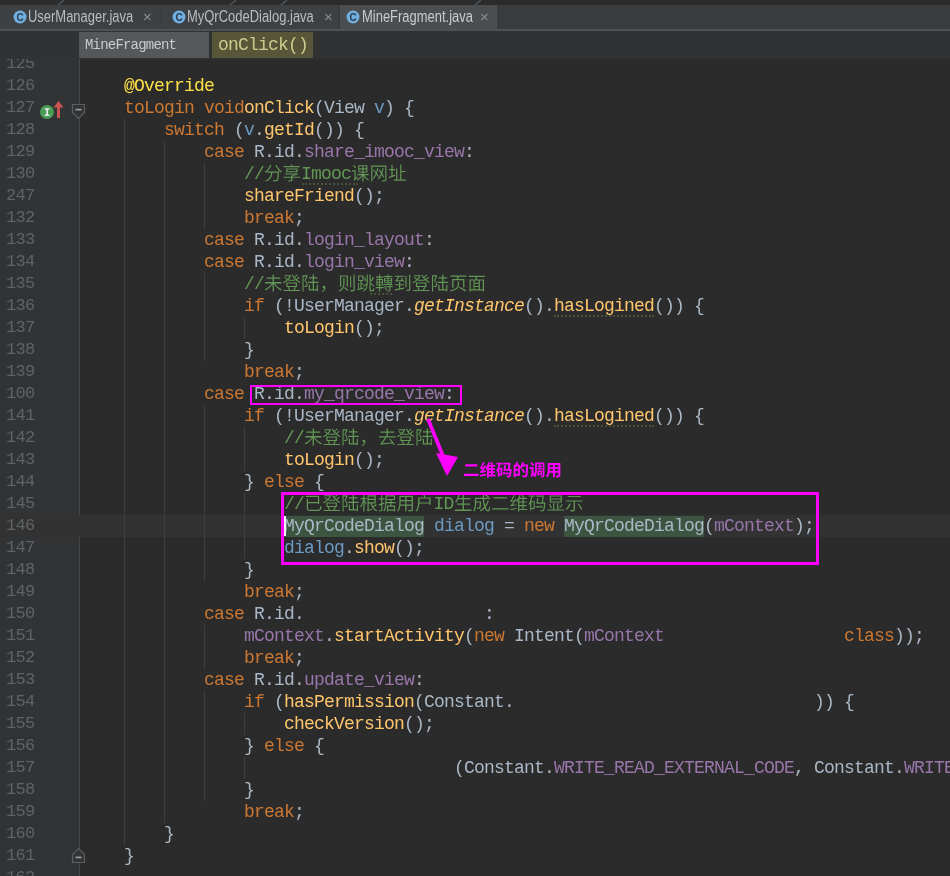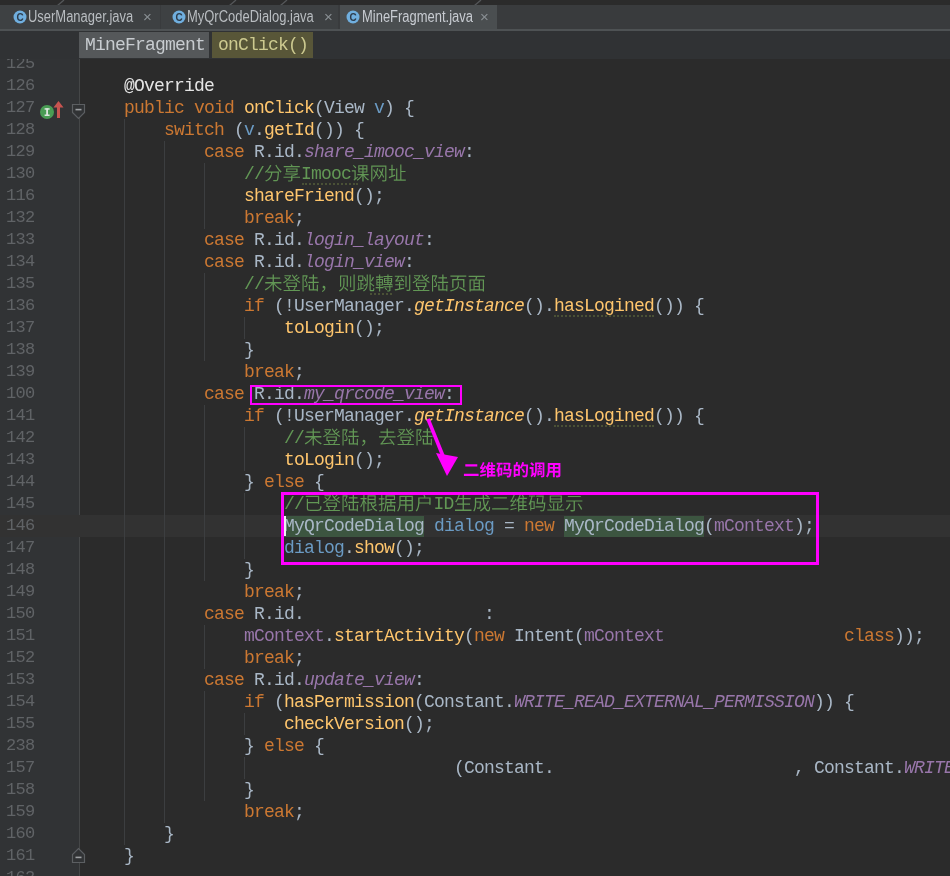--- a/index.html
+++ b/index.html
@@ -1,21 +1,21 @@
 <!DOCTYPE html>
 <html><head><meta charset="utf-8"><style>
 *{margin:0;padding:0;box-sizing:border-box}
 html,body{width:950px;height:876px;overflow:hidden;background:#2b2b2b}
 .abs{position:absolute}
 #code,#gutter{font-family:"Liberation Mono",monospace;font-size:18px;letter-spacing:-0.8px}
 .line{position:absolute;left:0;height:22px;line-height:22px;white-space:pre}
 .seg{position:absolute;top:0;line-height:22px;white-space:pre}
-.d{color:#a9b7c6}.k{color:#cc7832}.a{color:#e5e5e5}.c{color:#629755}
+.d{color:#a9b7c6}.k{color:#cc7832}.a{color:#fde047}.c{color:#629755}
 .m{color:#ffc66d}.ms{color:#ffc66d;font-style:italic}.f{color:#9876aa}
-.cn{color:#9876aa;font-style:italic}.v{color:#6b9bc4}
+.cn{color:#9876aa;}.v{color:#6b9bc4}
 .hd{color:#a9b7c6}
 .num{position:absolute;left:6px;height:22px;line-height:22px;color:#606366;font-size:17px;letter-spacing:-0.7px}
 .guide{position:absolute;width:1px;background:#3c3e40}
 .sq{position:absolute;height:3px;border-bottom:2px dotted #64713f;opacity:.55}
 .tabtxt{font-family:"Liberation Sans",sans-serif;font-size:16px;color:#bcc0c4;transform:scaleX(.81);transform-origin:0 50%}
 </style></head>
 <body>
 
 <div class="abs" style="left:0;top:0;width:950px;height:29px;background:#393b3d"></div>
 <div class="abs" style="left:0;top:0;width:950px;height:5px;background:#2b2b2b"></div>
@@ -50,21 +50,21 @@
     <circle cx="7" cy="7" r="6.5" fill="#70afdf"></circle>
     <text x="7" y="11" font-family="Liberation Sans" font-size="10" font-weight="bold" fill="#2c3c4c" text-anchor="middle">C</text>
   </svg>
 <div class="abs tabtxt" style="left:362px;top:8px;height:18px;line-height:18px;color:#c8ccd2">MineFragment.java</div>
 <div class="abs" style="left:480px;top:8px;height:18px;line-height:18px;color:#8a9094;font-family:'Liberation Sans',sans-serif;font-size:15px">×</div>
 <div class="abs" style="left:0;top:29px;width:950px;height:2px;background:#4e5254"></div>
 <div class="abs" style="left:0;top:31px;width:950px;height:28px;background:#303234"></div>
 <div class="abs" style="left:79px;top:32px;width:130px;height:26px;background:#55585a"></div>
 <div class="abs" style="left:212px;top:32px;width:101px;height:26px;background:#585638"></div>
 <div class="abs" id="code" style="left:0;top:0;width:0;height:0">
-<div class="seg" style="left:85px;top:34px;font-family:'Liberation Mono',monospace;font-size:18px;letter-spacing:-0.8px;color:#c8ccd0;height:22px;line-height:22px">MineFragment</div>
+<div class="seg" style="left:85px;top:34px;font-family:'Liberation Mono',monospace;font-size:14px;letter-spacing:-0.8px;color:#c8ccd0;height:22px;line-height:22px">MineFragment</div>
 <div class="seg" style="left:218px;top:34px;font-family:'Liberation Mono',monospace;font-size:18px;letter-spacing:-0.8px;color:#ccc98f;height:22px;line-height:22px">onClick()</div>
 </div>
 <div class="abs" style="left:0;top:59px;width:950px;height:817px;background:#2b2b2b;"></div>
 <div class="abs" style="left:0;top:59px;width:79px;height:817px;background:#313335"></div>
 <div class="abs" style="left:79px;top:59px;width:1px;height:817px;background:#454748"></div>
 <div class="abs" style="left:0;top:59px;width:950px;height:817px;overflow:hidden">
 <div class="abs" style="left:0;top:-59px;width:950px;height:876px" id="edit">
 <div class="abs" style="left:0;top:515px;width:950px;height:22px;background:#323232"></div>
 <div class="guide" style="left:124px;top:119px;height:726px"></div>
 <div class="guide" style="left:164px;top:141px;height:682px"></div>
@@ -80,21 +80,21 @@
 <div class="guide" style="left:244px;top:757px;height:22px"></div>
 <div class="abs" style="left:284px;top:515.5px;width:140px;height:21px;background:#3c5540"></div>
 <div class="abs" style="left:564px;top:515.5px;width:140px;height:21px;background:#3c5540"></div>
 <div id="gutter">
 <div class="num" style="top:53px">125</div>
 <div class="num" style="top:75px">126</div>
 <div class="num" style="top:97px">127</div>
 <div class="num" style="top:119px">128</div>
 <div class="num" style="top:141px">129</div>
 <div class="num" style="top:163px">130</div>
-<div class="num" style="top:185px">116</div>
+<div class="num" style="top:185px">247</div>
 <div class="num" style="top:207px">132</div>
 <div class="num" style="top:229px">133</div>
 <div class="num" style="top:251px">134</div>
 <div class="num" style="top:273px">135</div>
 <div class="num" style="top:295px">136</div>
 <div class="num" style="top:317px">137</div>
 <div class="num" style="top:339px">138</div>
 <div class="num" style="top:361px">139</div>
 <div class="num" style="top:383px">100</div>
 <div class="num" style="top:405px">141</div>
@@ -105,21 +105,21 @@
 <div class="num" style="top:515px">146</div>
 <div class="num" style="top:537px">147</div>
 <div class="num" style="top:559px">148</div>
 <div class="num" style="top:581px">149</div>
 <div class="num" style="top:603px">150</div>
 <div class="num" style="top:625px">151</div>
 <div class="num" style="top:647px">152</div>
 <div class="num" style="top:669px">153</div>
 <div class="num" style="top:691px">154</div>
 <div class="num" style="top:713px">155</div>
-<div class="num" style="top:735px">238</div>
+<div class="num" style="top:735px">156</div>
 <div class="num" style="top:757px">157</div>
 <div class="num" style="top:779px">158</div>
 <div class="num" style="top:801px">159</div>
 <div class="num" style="top:823px">160</div>
 <div class="num" style="top:845px">161</div>
 <div class="num" style="top:867px">162</div>
 </div>
 <svg class="abs" style="left:39px;top:104px" width="16" height="16">
         <circle cx="8" cy="8" r="7" fill="#499c54"></circle>
         <rect x="7.2" y="4.4" width="1.8" height="7.4" fill="#dce5de"></rect>
@@ -135,21 +135,21 @@
       </svg>
 <svg class="abs" style="left:71px;top:847px" width="15" height="17">
         <path d="M1.5 15.5 H13.5 V7.5 L7.5 1.5 L1.5 7.5 Z" fill="#313335" stroke="#5c5f62" stroke-width="1.2"></path>
         <rect x="4.5" y="9.6" width="6" height="1.6" fill="#9da0a3"></rect>
       </svg>
 <div id="code2" style="font-family:'Liberation Mono',monospace;font-size:18px;letter-spacing:-0.8px">
 <div class="line" style="top:75px;width:950px">
 <span class="seg a" style="left:124px">@Override</span>
 </div>
 <div class="line" style="top:97px;width:950px">
-<span class="seg k" style="left:124px">public void </span>
+<span class="seg k" style="left:124px">toLogin void </span>
 <span class="seg m" style="left:244px">onClick</span>
 <span class="seg d" style="left:314px">(View </span>
 <span class="seg v" style="left:374px">v</span>
 <span class="seg d" style="left:384px">) {</span>
 </div>
 <div class="line" style="top:119px;width:950px">
 <span class="seg k" style="left:164px">switch </span>
 <span class="seg d" style="left:234px">(</span>
 <span class="seg v" style="left:244px">v</span>
 <span class="seg d" style="left:254px">.</span>
@@ -305,34 +305,34 @@
 <span class="seg k" style="left:204px">case </span>
 <span class="seg d" style="left:254px">R.id.</span>
 <span class="seg cn" style="left:304px">update_view</span>
 <span class="seg d" style="left:414px">:</span>
 </div>
 <div class="line" style="top:691px;width:950px">
 <span class="seg k" style="left:244px">if </span>
 <span class="seg d" style="left:274px">(</span>
 <span class="seg m" style="left:284px">hasPermission</span>
 <span class="seg d" style="left:414px">(Constant.</span>
-<span class="seg cn" style="left:514px">WRITE_READ_EXTERNAL_PERMISSION</span>
 <span class="seg d" style="left:814px">)) {</span>
 </div>
 <div class="line" style="top:713px;width:950px">
 <span class="seg m" style="left:284px">checkVersion</span>
 <span class="seg d" style="left:404px">();</span>
 </div>
 <div class="line" style="top:735px;width:950px">
 <span class="seg d" style="left:244px">} </span>
 <span class="seg k" style="left:264px">else</span>
 <span class="seg d" style="left:304px"> {</span>
 </div>
 <div class="line" style="top:757px;width:950px">
 <span class="seg d" style="left:454px">(Constant.</span>
+<span class="seg cn" style="left:554px">WRITE_READ_EXTERNAL_CODE</span>
 <span class="seg d" style="left:794px">, Constant.</span>
 <span class="seg cn" style="left:904px">WRITE_READ_EXTERNAL_COD</span>
 </div>
 <div class="line" style="top:779px;width:950px">
 <span class="seg d" style="left:244px">}</span>
 </div>
 <div class="line" style="top:801px;width:950px">
 <span class="seg k" style="left:244px">break</span>
 <span class="seg d" style="left:294px">;</span>
 </div>

